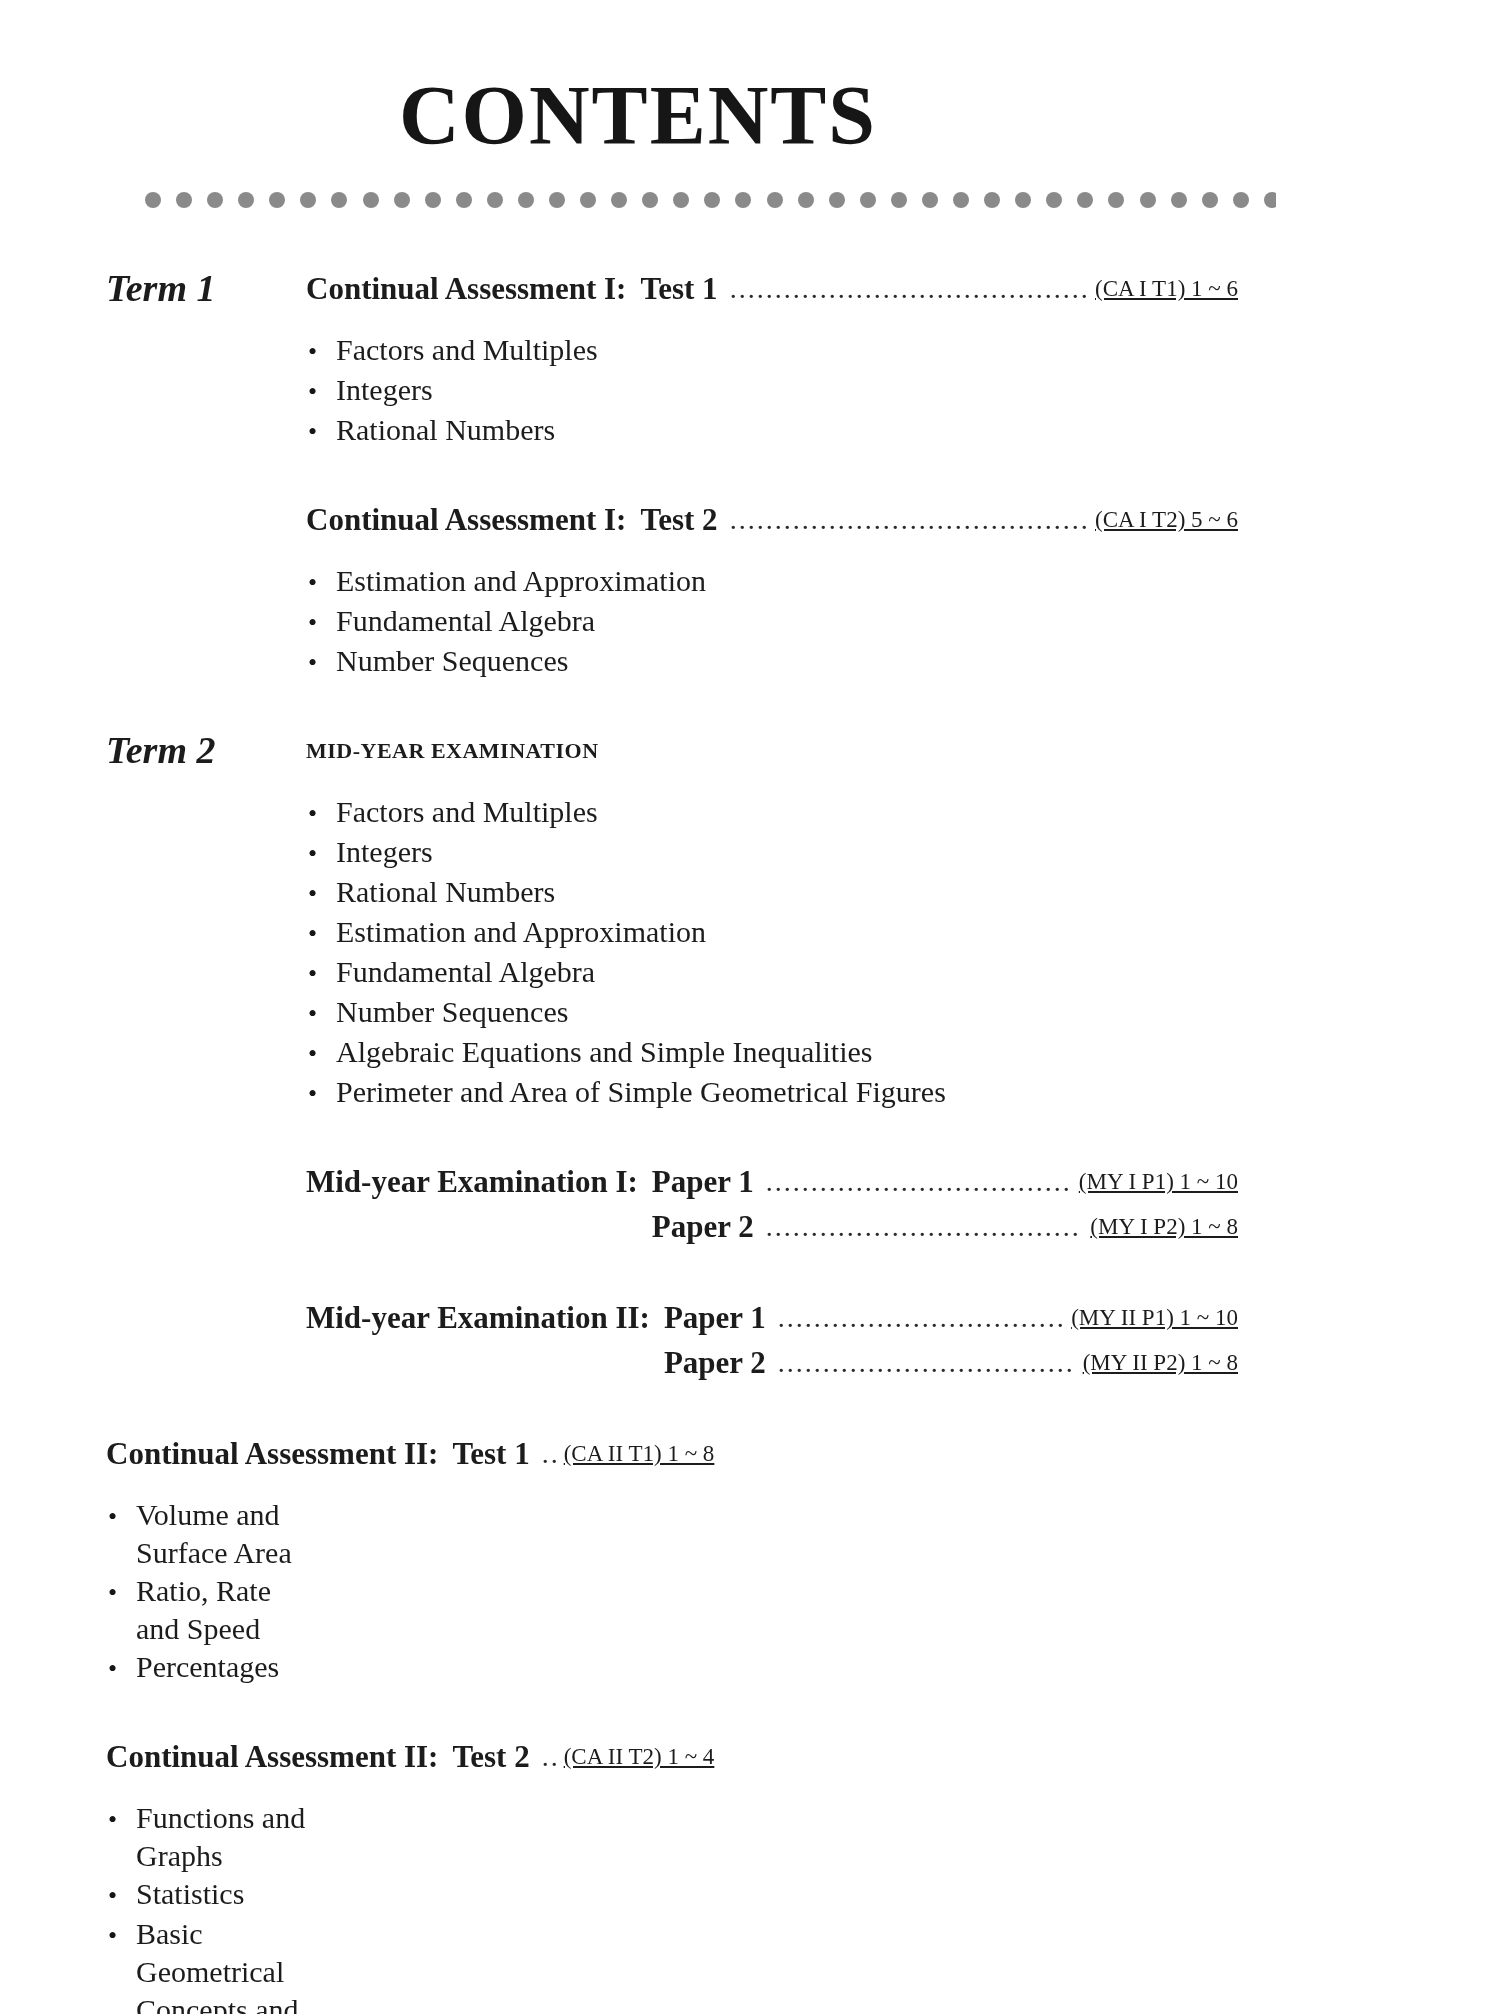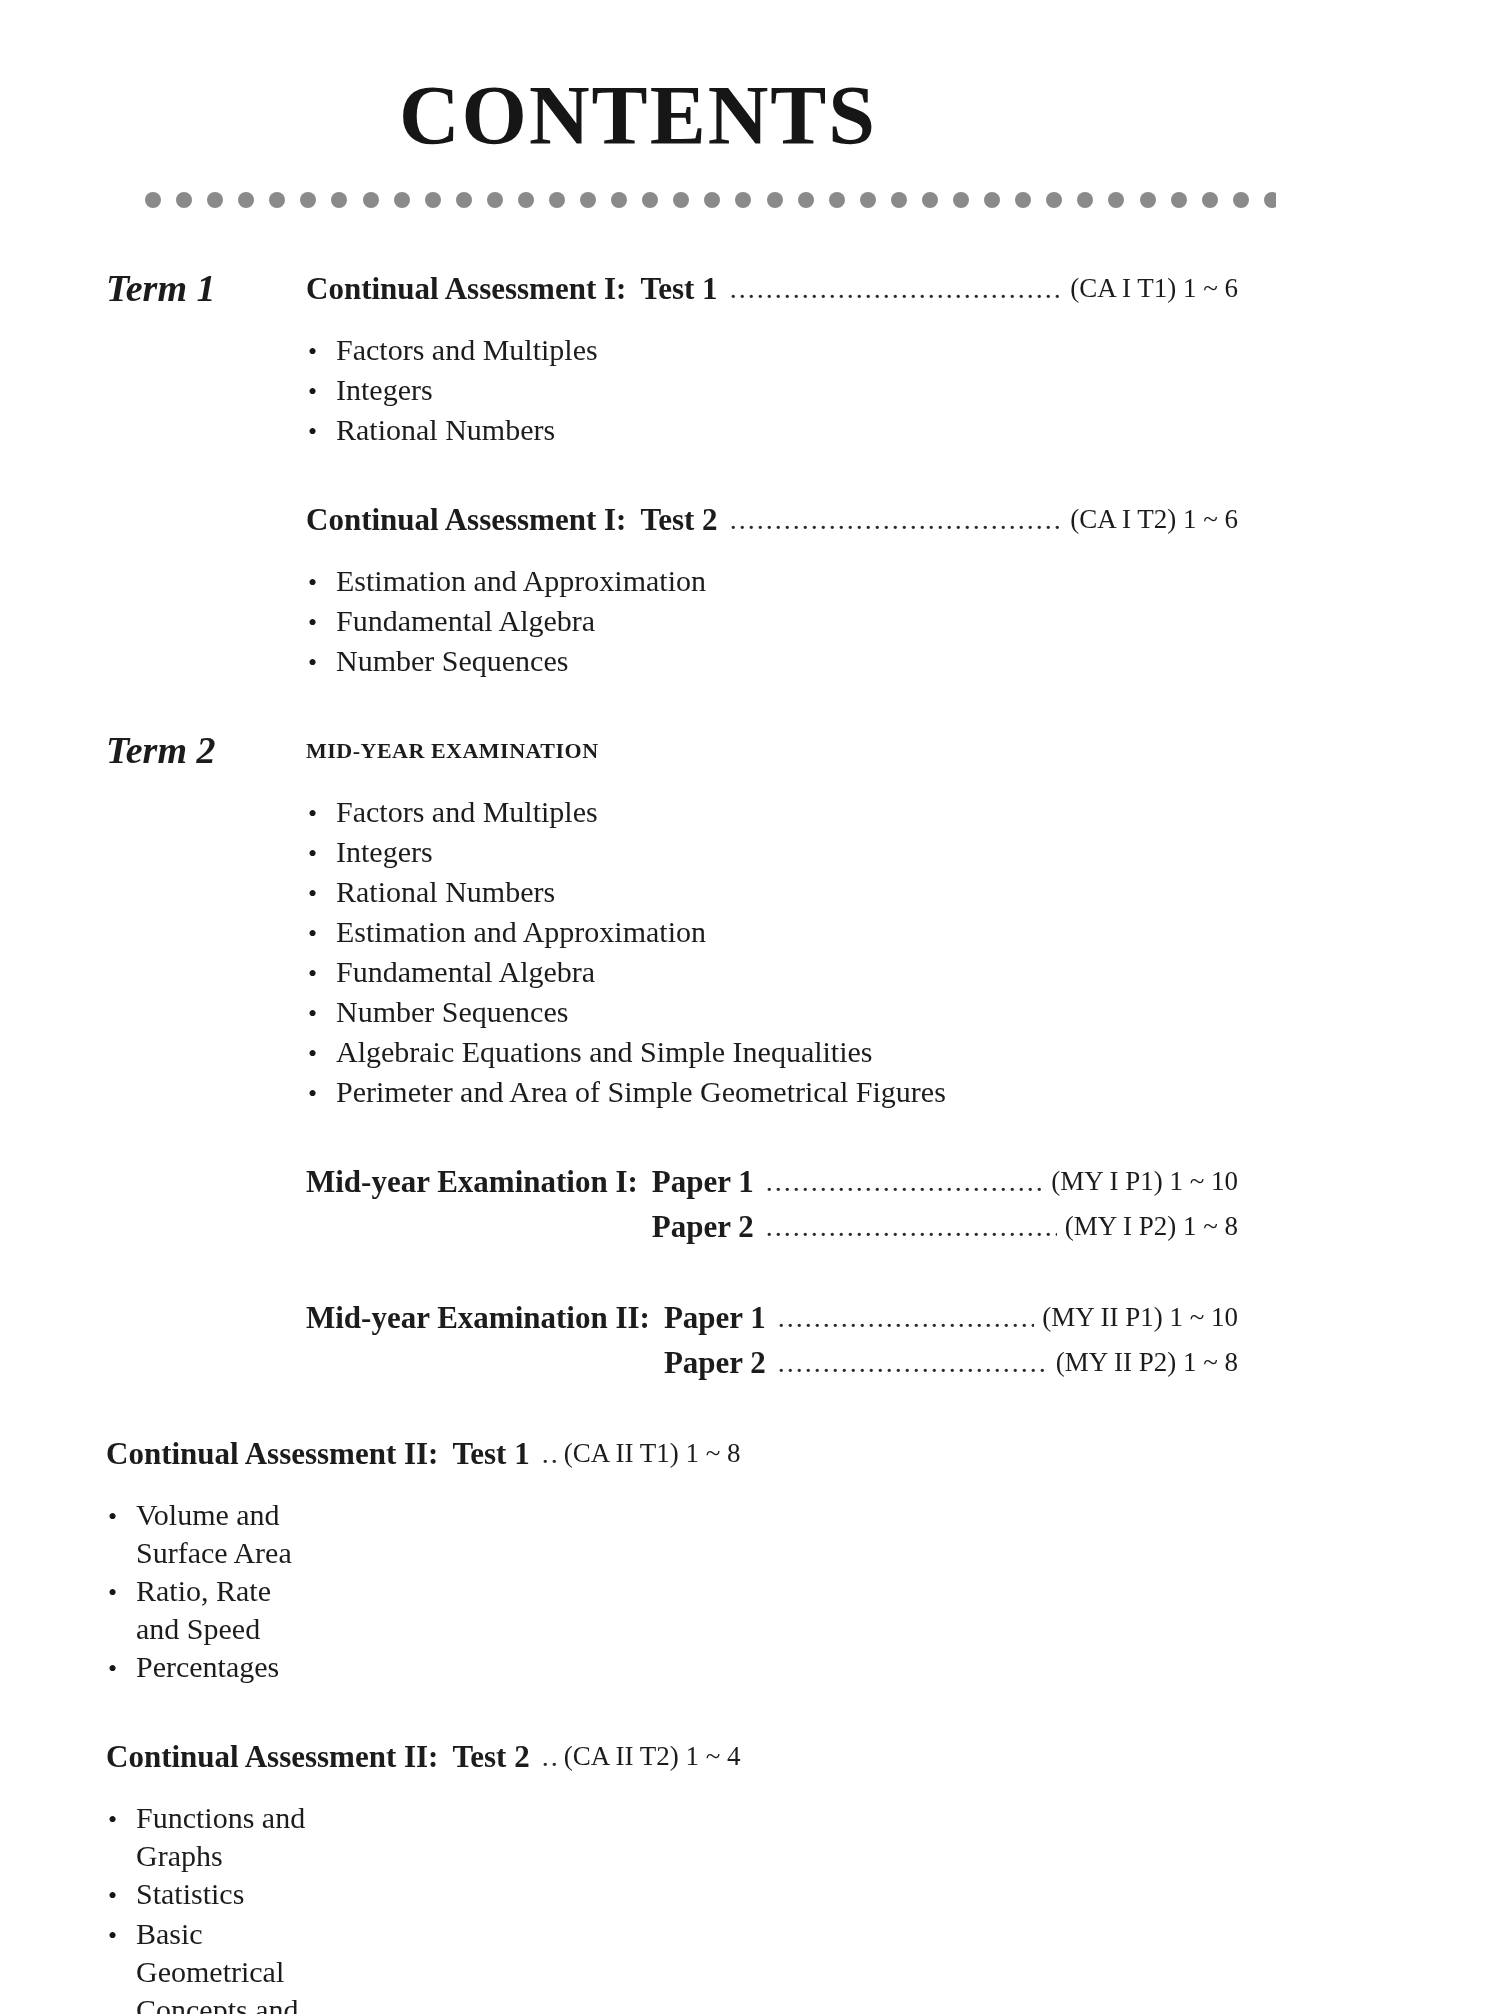--- a/index.html
+++ b/index.html
@@ -66,21 +66,21 @@
   .leader{
     flex:1 1 auto;
     min-width:14px;
     overflow:hidden;
     white-space:nowrap;
     font-size:28px;
     letter-spacing:2px;
     margin:0 8px 0 12px;
     color:#2a2a2a;
   }
-  .ref{font-size:27px;white-space:nowrap;}
+  .ref{font-size:23px;white-space:nowrap;text-decoration:underline;}
 
   .exam-heading{
     font-size:22px;font-weight:700;line-height:45px;letter-spacing:0.5px;
   }
 
   .topics{
     list-style:none;margin:20px 0 0 0;padding:0 0 0 2px;
   }
   .topics li{
     display:flex;align-items:baseline;
@@ -161,21 +161,21 @@
                 <span class="bullet">•</span>
                 <span class="topic-label">Rational Numbers</span>
               </li>
             </ul>
           </div>
           <div class="block">
             <div class="entry-grid">
               <div class="entry-row-line"><span class="prefix">Continual Assessment I:</span><span class="rest">
                   <span class="name">Test 2</span>
                   <span class="leader">....................................................</span>
-                  <span class="ref">(CA I T2) 1 ~ 6</span>
+                  <span class="ref">(CA I T2) 5 ~ 6</span>
                 </span></div>
             </div>
             <ul class="topics">
               <li>
                 <span class="bullet">•</span>
                 <span class="topic-label">Estimation and Approximation</span>
               </li>
               <li>
                 <span class="bullet">•</span>
                 <span class="topic-label">Fundamental Algebra</span>

